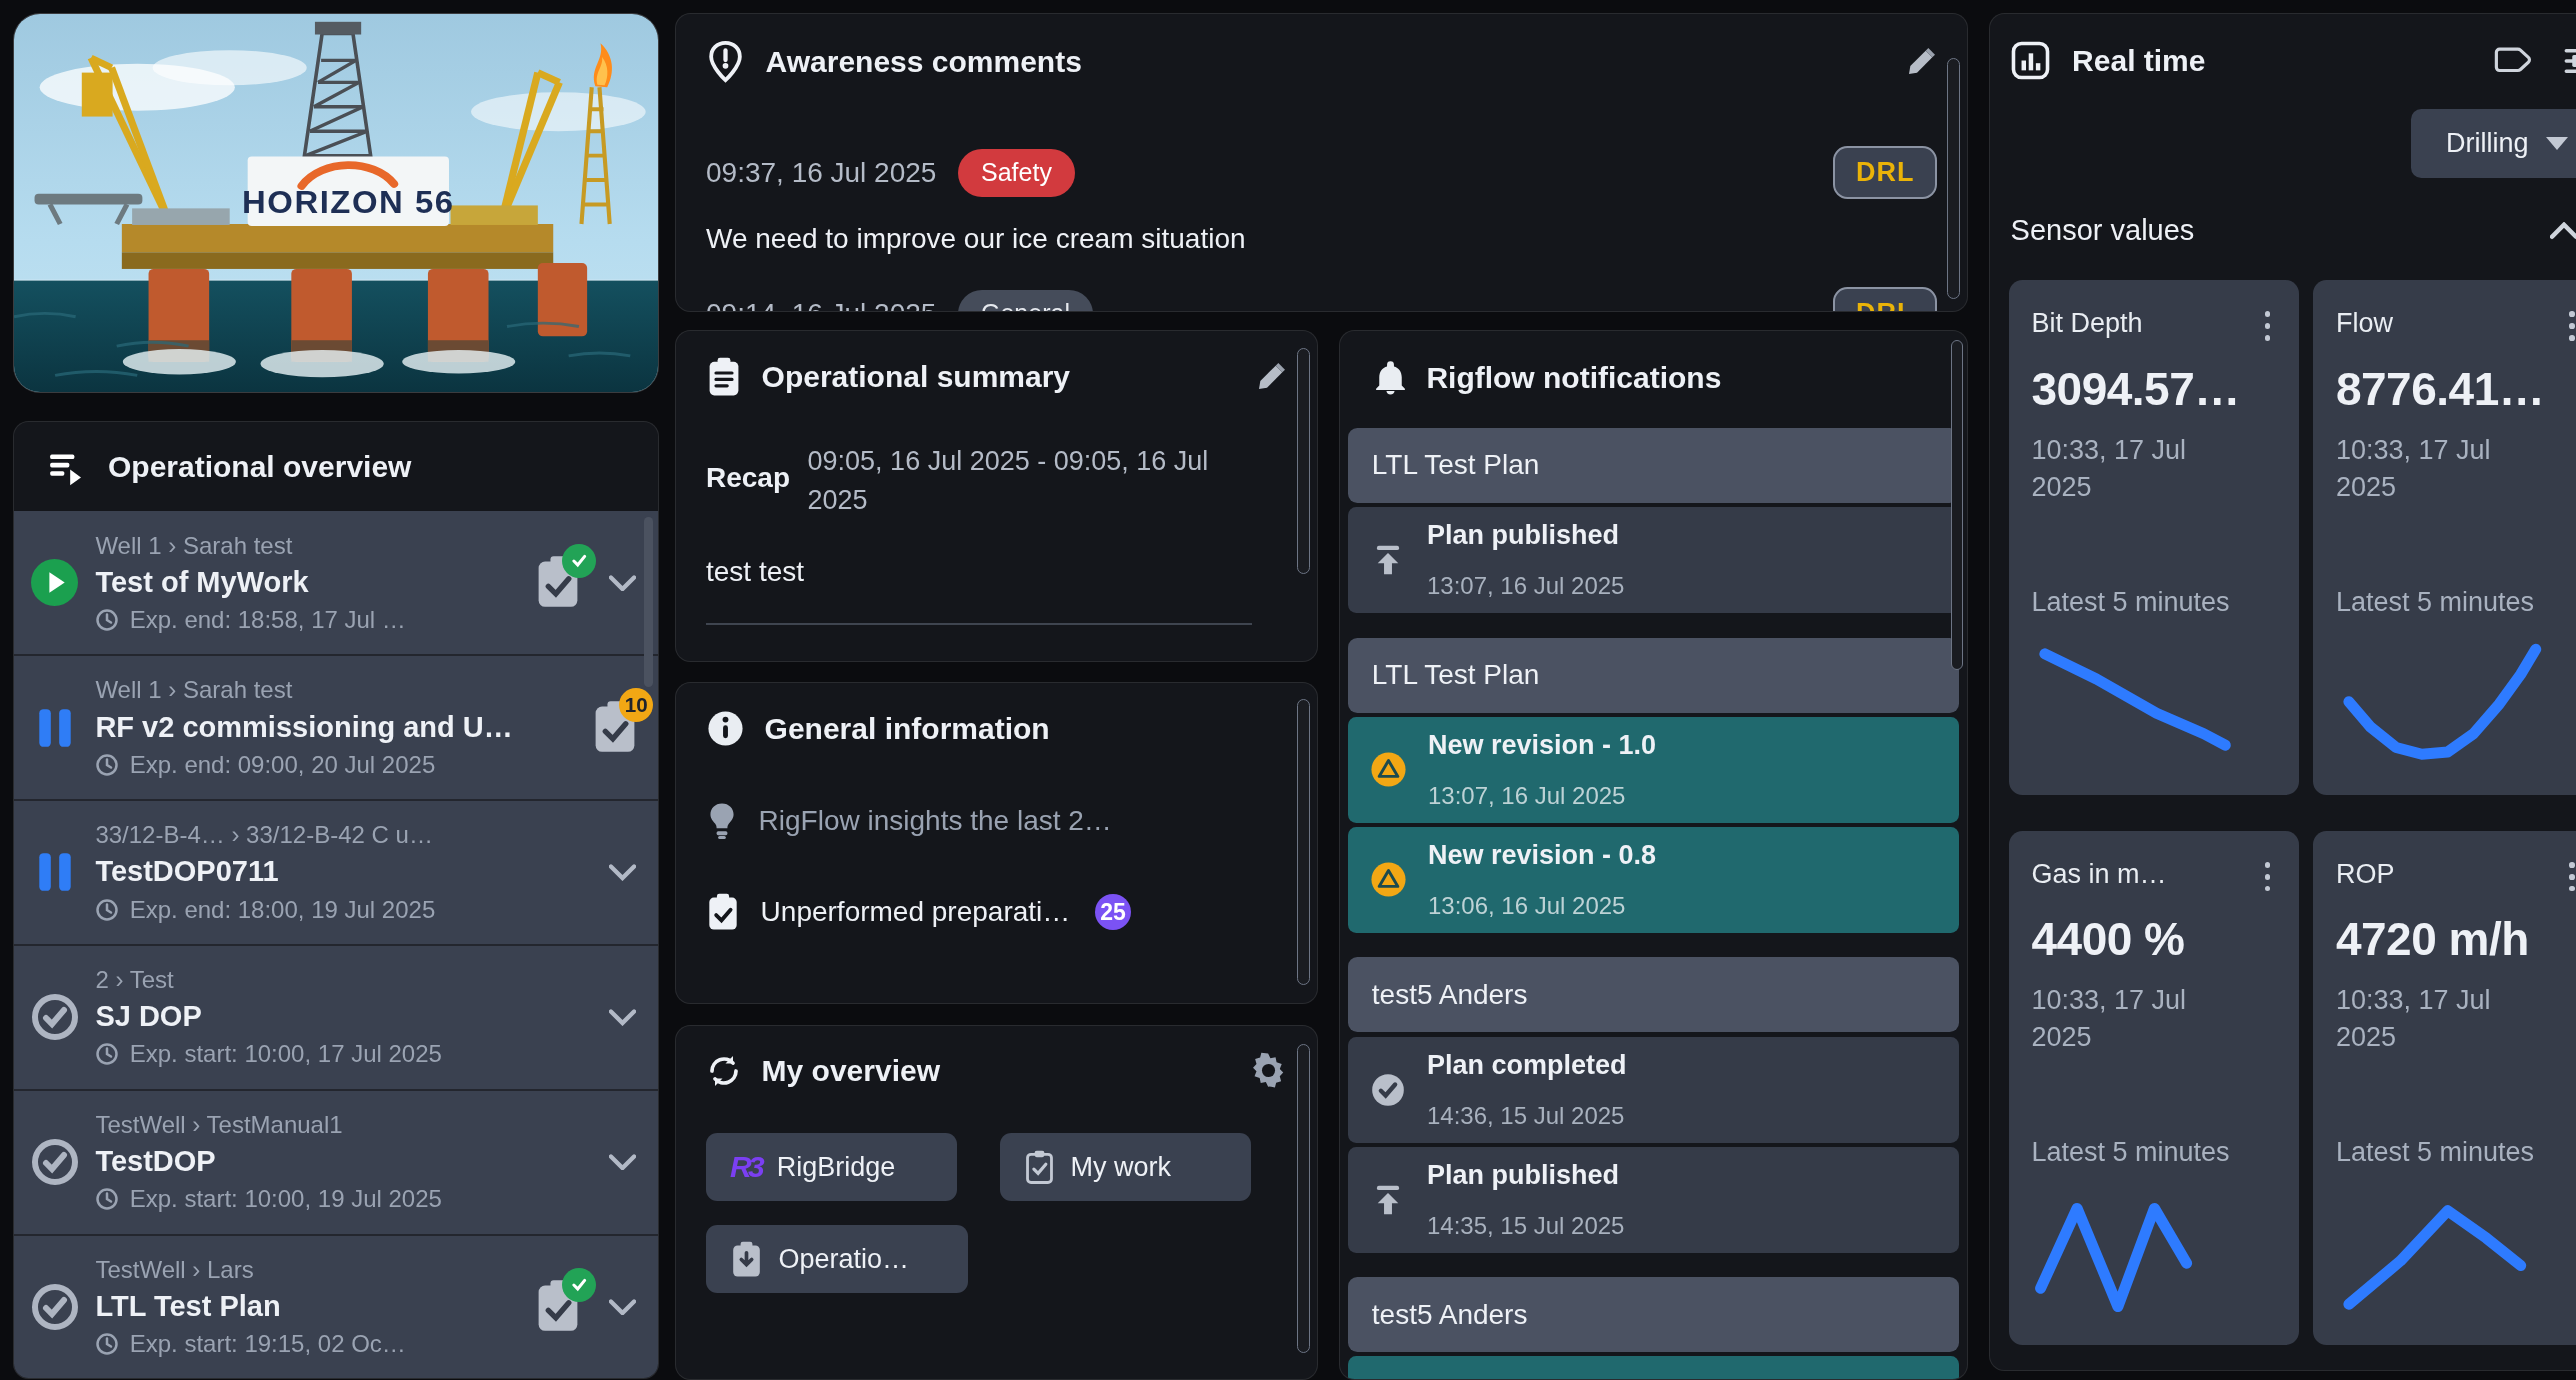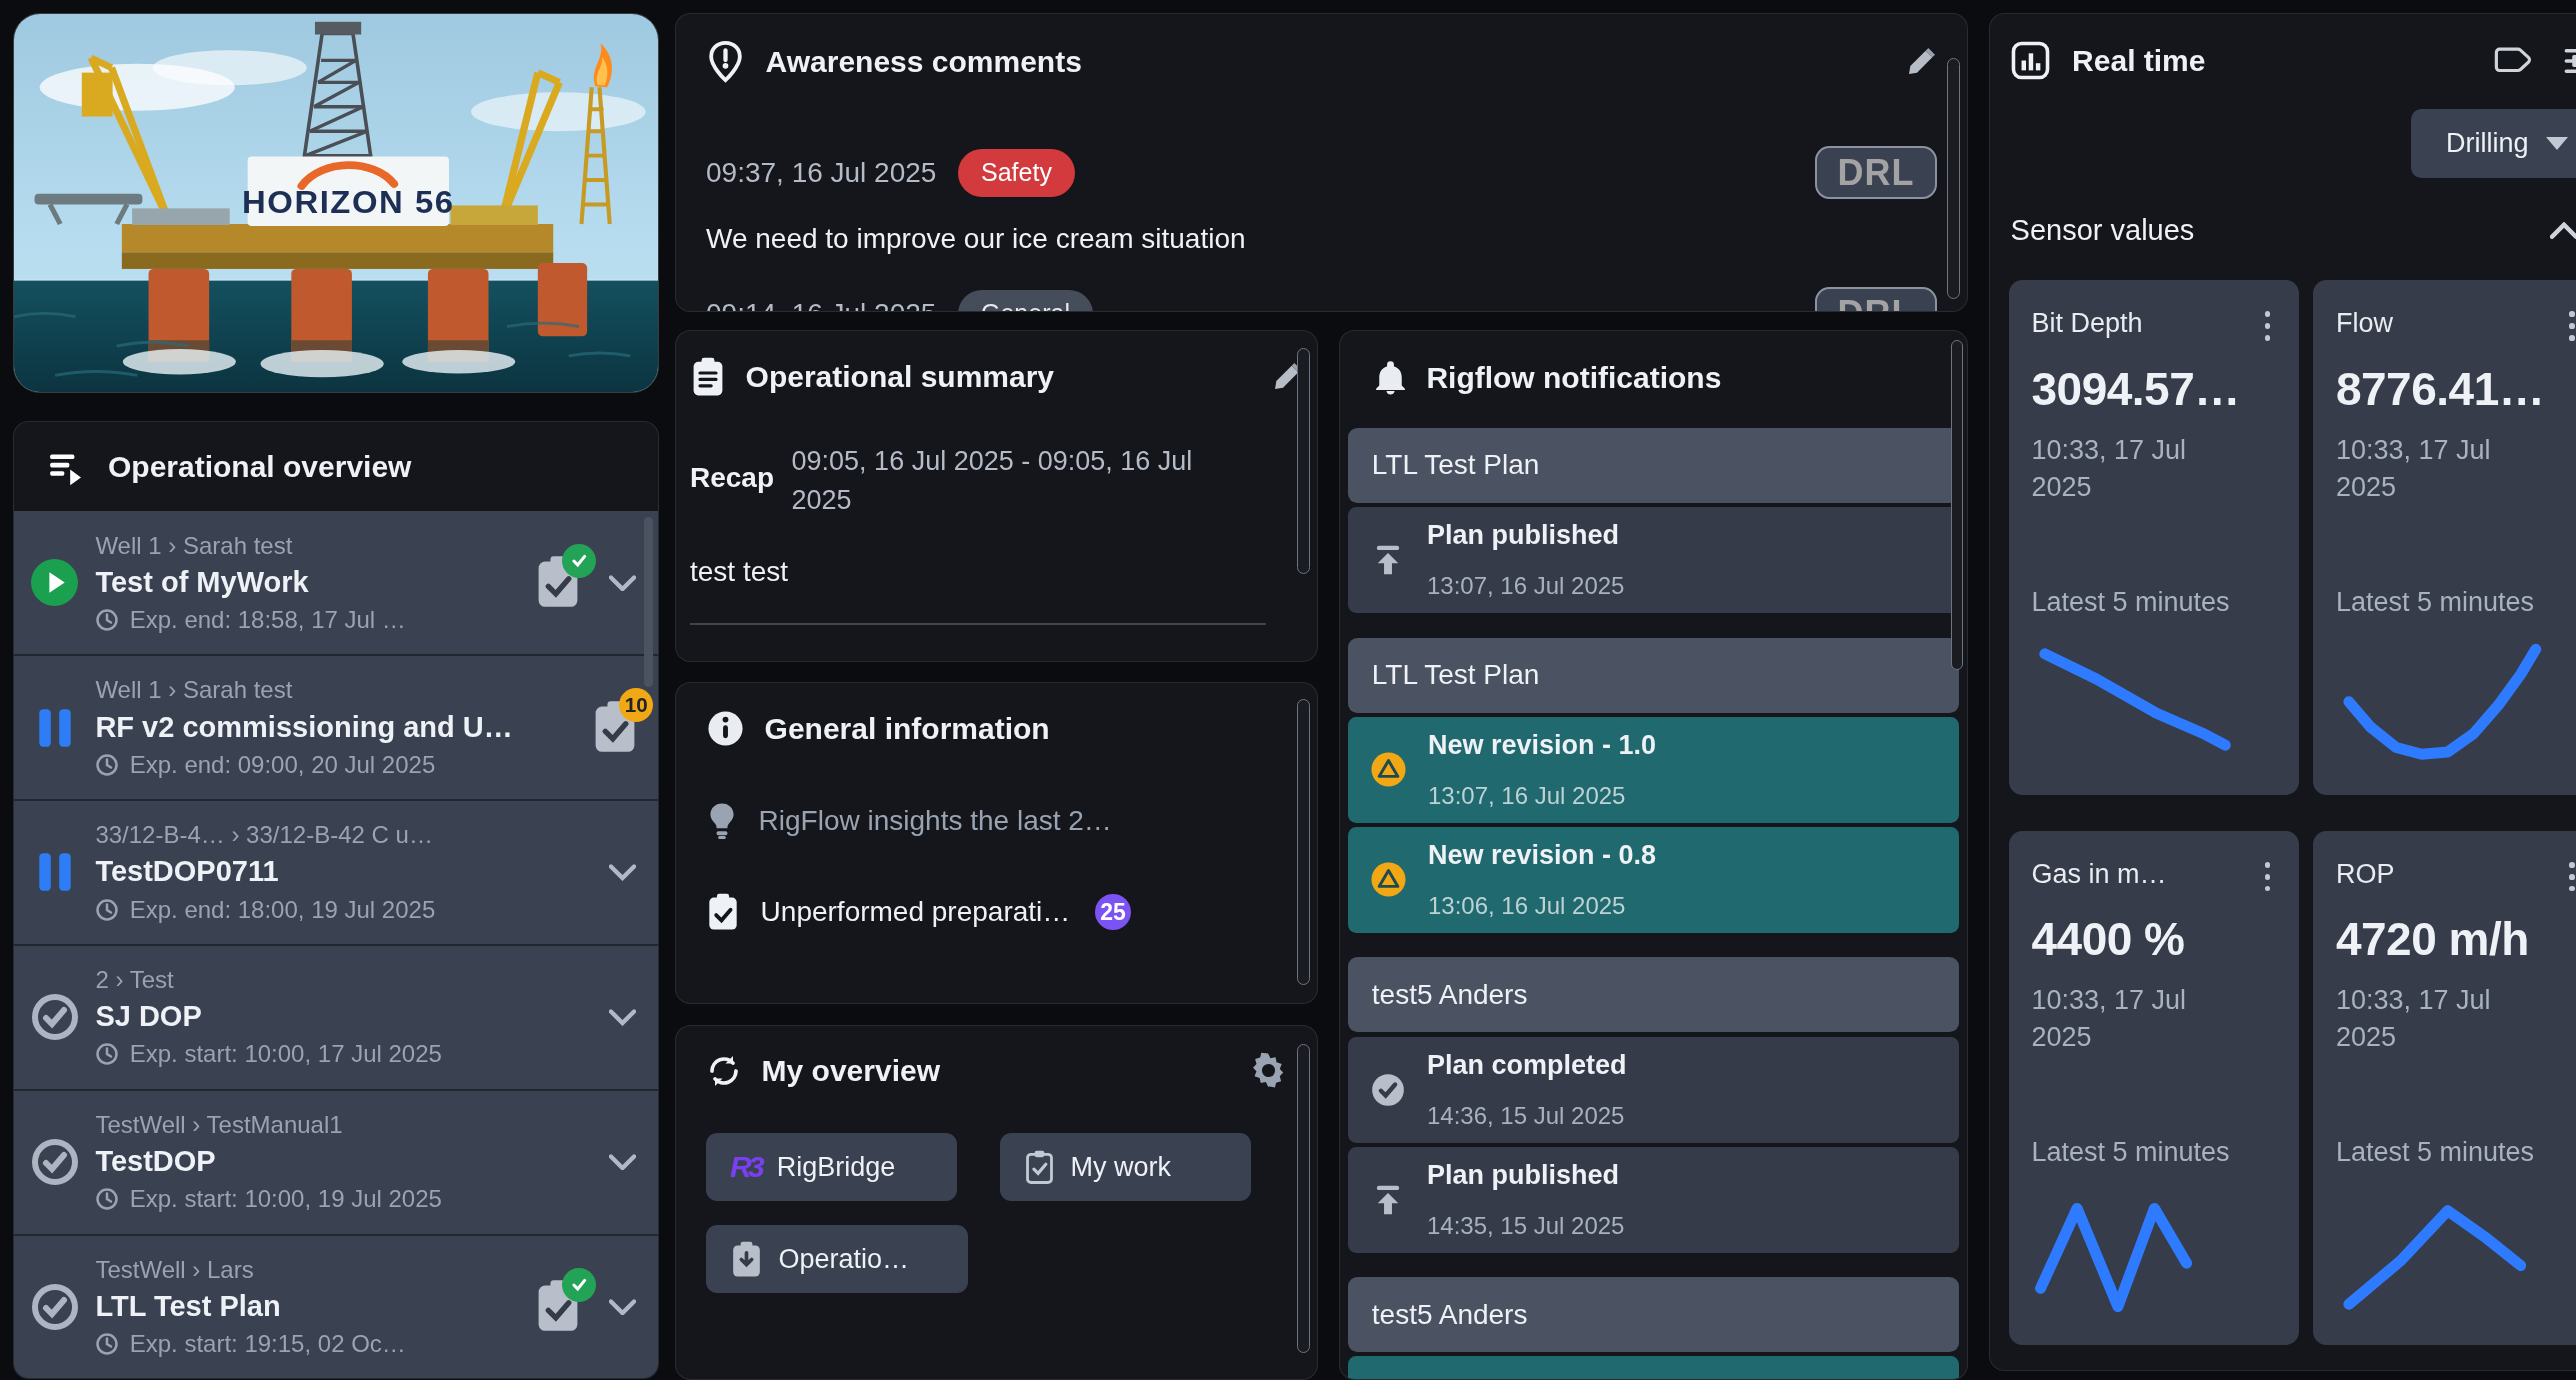--- a/index.html
+++ b/index.html
@@ -40,28 +40,28 @@
   
   .mid{position:absolute;left:675px;top:13.4px;width:1293px;height:1367px;display:flex;flex-direction:column;gap:17.5px}
   .awareness{height:299px;flex:none;padding:26px 30px}
   .aw-header{display:flex;align-items:center;gap:20.6px}
   .aw-header .spacer,.row-spacer{flex:1}
   .c-row{display:flex;align-items:center;gap:21.6px}
   .c-time{font-size:28px;color:var(--muted2);white-space:nowrap}
   .pill{height:48px;border-radius:24px;display:flex;align-items:center;padding:0 23px;font-size:25px;color:#fff;white-space:nowrap}
   .pill.red{background:var(--red)}
   .pill.gray{background:#454c5a;color:#e6e9ee}
-  .code-badge{height:53px;border-radius:14.4px;border:2.1px solid #8b93a3;background:#3a4150;display:flex;align-items:center;padding:0 20.6px;font-size:36px;font-weight:600;letter-spacing:1px;color:#a3a3a3}
+  .code-badge{height:53px;border-radius:14.4px;border:2.1px solid #8b93a3;background:#3a4150;display:flex;align-items:center;padding:0 20.6px;font-size:27px;font-weight:600;letter-spacing:1px;color:#eab308}
   .c-msg{font-size:28px;color:var(--text);margin-top:24px}
   .comment1{margin-top:62px}
   .comment2{margin-top:32px}
 
   .mid-row{flex:1;display:flex;gap:20.6px;min-height:0}
   .mid-colA{width:643px;flex:none;display:flex;flex-direction:column;gap:20.6px}
-  .summary{height:332px;flex:none;padding:26px 14px}
+  .summary{height:332px;flex:none;padding:26px 30px}
   .p-header{display:flex;align-items:center;gap:19.6px}
   .recap-row{display:flex;gap:17.5px;margin-top:45px;align-items:flex-start}
   .recap-label{font-size:28px;font-weight:700;margin-top:20.6px}
   .recap-range{font-size:27px;color:var(--muted2);line-height:1.45;max-width:402px}
   .sum-body{font-size:28px;margin-top:36px}
   .sum-divider{border-top:2.1px solid #3f4550;margin-top:35px;width:94%}
   .general{height:322px;flex:none;padding:26px 30px}
   .g-row{display:flex;align-items:center;gap:20.6px;margin-top:54px}
   .g-text{font-size:28px;color:var(--muted)}
   .g-text.white{color:var(--text)}

